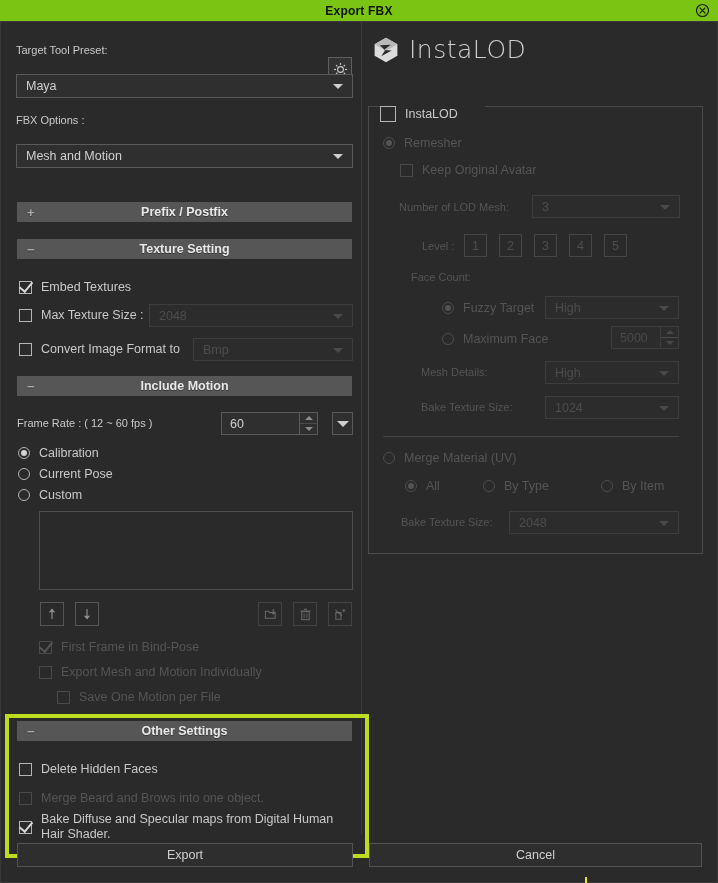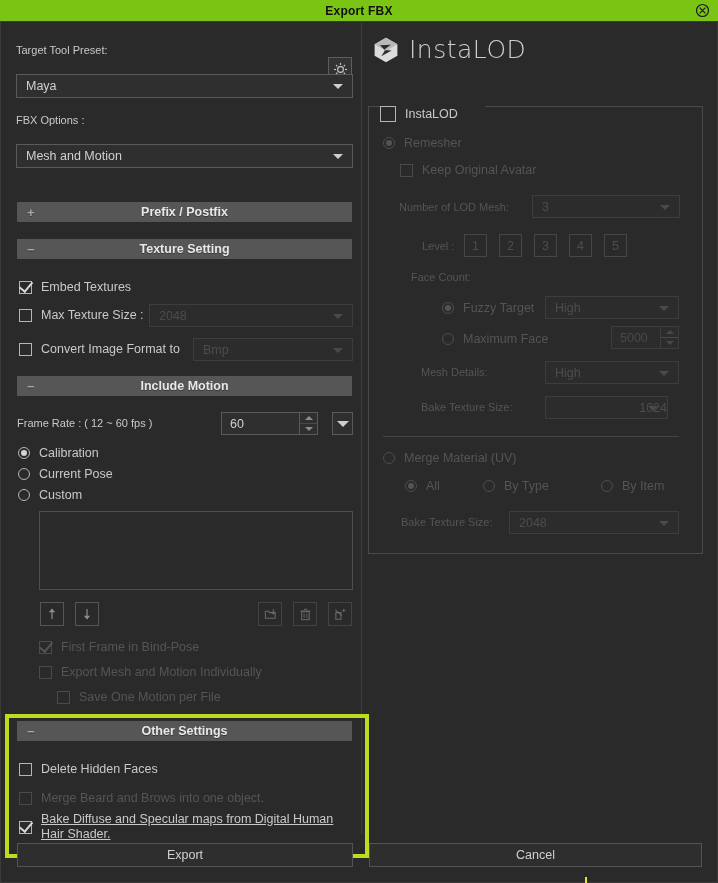--- a/index.html
+++ b/index.html
@@ -546,21 +546,21 @@
         <span class="cb-label">Delete Hidden Faces</span>
       </div>
 
       <div class="cb-row" style="left:18px; top:770px;">
         <span class="checkbox dim"></span>
         <span class="cb-label dim">Merge Beard and Brows into one object.</span>
       </div>
 
       <div class="cb-row" style="left:18px; top:790px; width:330px; align-items:center;">
         <span class="checkbox checked"></span>
-        <span class="cb-label wrap" style="width:300px;text-decoration:underline;">Bake Diffuse and Specular maps from Digital Human Hair Shader.</span>
+        <span class="cb-label wrap" style="width:300px;">Bake Diffuse and Specular maps from Digital Human Hair Shader.</span>
       </div>
 
       <div class="highlight"></div>
     </div>
 
     <div class="right-panel">
 
       <div class="logo-wrap" style="left:9px; top:13px;">
         <svg width="28" height="28" viewBox="0 0 32 32">
           <path d="M16 2 L29 9.5 L29 22.5 L16 30 L3 22.5 L3 9.5 Z" fill="#dcdcdc"></path>
@@ -629,21 +629,21 @@
         </span>
       </div>
 
       <div class="static-label label dim" style="left:58px; top:344px;">Mesh Details:</div>
       <div class="combo disabled" style="left:182px; top:339px; width:134px; height:23px;">
         <span>High</span>
         <span class="arrow"></span>
       </div>
 
       <div class="static-label label dim" style="left:58px; top:379px;">Bake Texture Size:</div>
-      <div class="combo disabled" style="left:182px; top:374px; width:123px; height:23px;justify-content:flex-end;">
+      <div class="combo disabled" style="left:182px; top:374px; width:134px; height:23px;">
         <span>1024</span>
         <span class="arrow"></span>
       </div>
 
       <div class="hr" style="left:20px; top:414px; width:296px;"></div>
 
       <div class="rb-row" style="left:20px; top:429px;">
         <span class="radio dim"></span>
         <span class="rb-label dim">Merge Material (UV)</span>
       </div>

